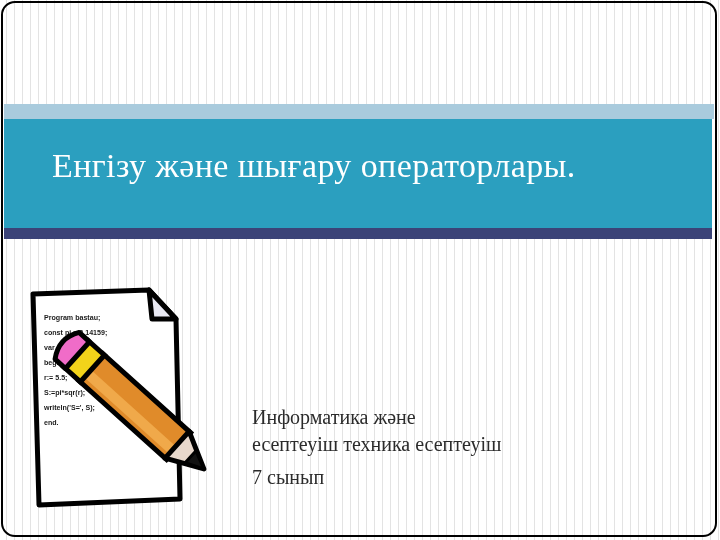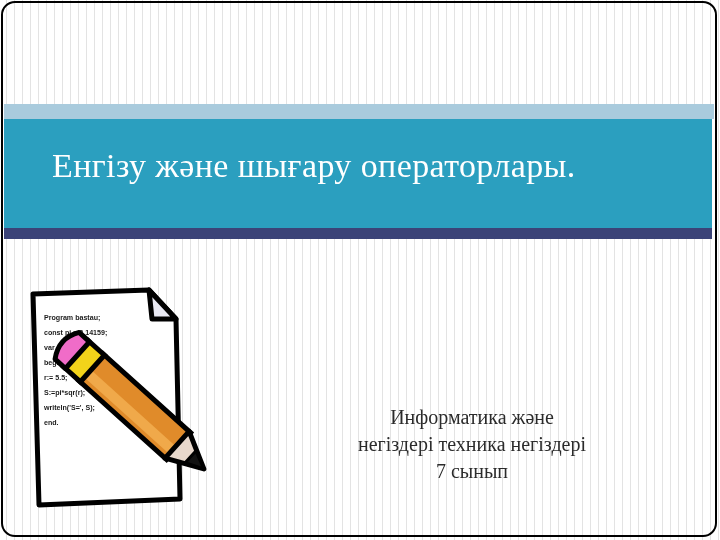--- a/index.html
+++ b/index.html
@@ -93,28 +93,28 @@
     letter-spacing: 0.4px;
     white-space: nowrap;
   }
 
   
   #subtitle {
     position: absolute;
     right: 28px;
     top: 404px;
     width: 440px;
-    text-align: center;
+    text-align: left;
     color: #2b2b2b;
     font-family: "Liberation Serif", serif;
     font-size: 20px;
     line-height: 27px;
   }
   #subtitle .ln { display: block; }
-  #subtitle .ln-last { display: block; margin-top: 0; }
+  #subtitle .ln-last { display: block; margin-top: 6px; }
 
   
   #illustration {
     position: absolute;
     left: 16px;
     top: 286px;
     width: 216px;
     height: 224px;
   }
   #illustration svg { display: block; }
@@ -136,21 +136,21 @@
 
   <div id="banner-wrap">
     <div class="band-light"></div>
     <div class="band-teal"></div>
     <div class="band-navy"></div>
     <div id="title-text">Енгізу және шығару операторлары.</div>
   </div>
 
   <div id="subtitle">
     <span class="ln">Информатика және</span>
-    <span class="ln">негіздері техника негіздері</span>
+    <span class="ln">есептеуіш техника есептеуіш</span>
     <span class="ln-last">7 сынып</span>
   </div>
 
   <div id="illustration">
     <svg width="216" height="224" viewBox="0 0 216 224" xmlns="http://www.w3.org/2000/svg">
 
       <g>
         <path d="M 17 8 L 133 4 L 160 33 L 164 213 L 23 219 Z" fill="#ffffff" stroke="#000000" stroke-width="5" stroke-linejoin="round"></path>
         <path d="M 133 4 L 136 33 L 160 33 Z" fill="#e8e8f2" stroke="#000000" stroke-width="5" stroke-linejoin="round"></path>
       </g>

